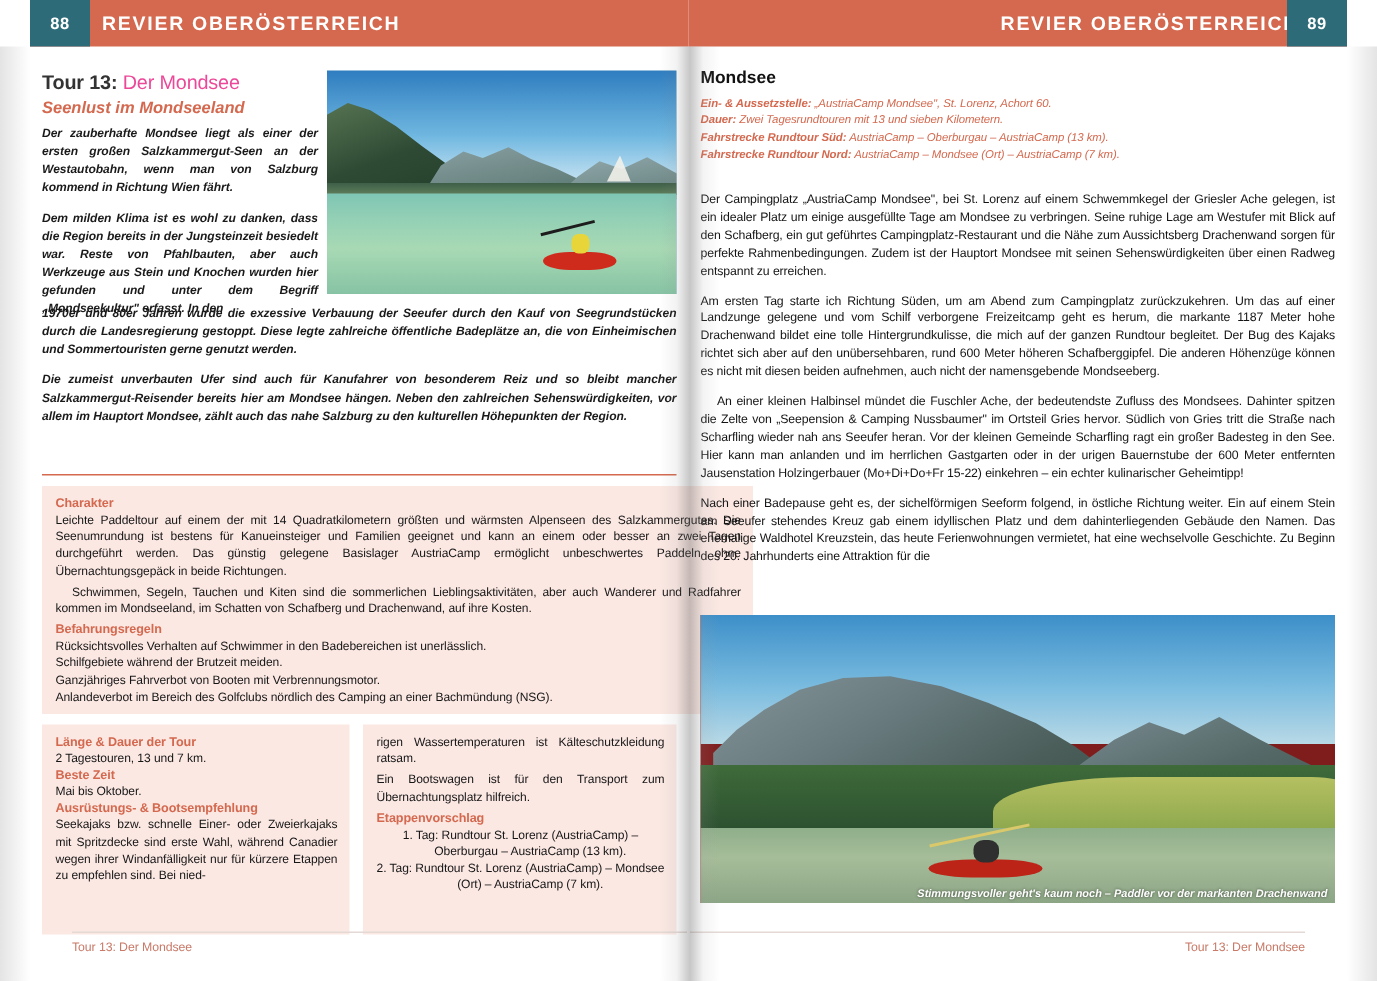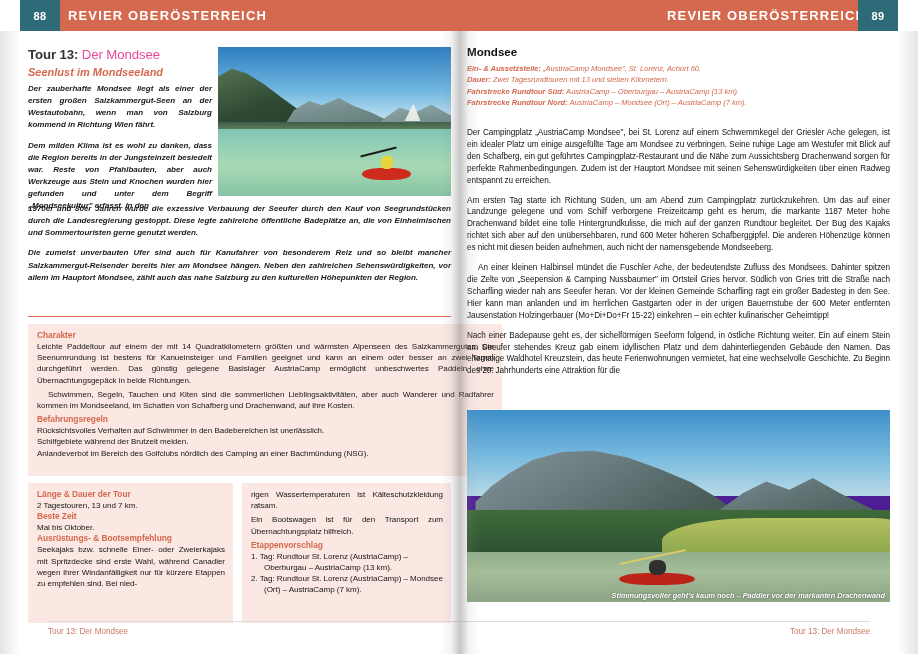--- a/index.html
+++ b/index.html
@@ -189,20 +189,21 @@
   .box-p.last { margin-bottom: 0; }
   .box-p.indent { text-indent: 11px; }
   .box-line {
     font-size: 8.05px; line-height: 11.2px; color: #161616;
     margin: 0; letter-spacing: -.05px;
   }
   .box-li {
     font-size: 8.05px; line-height: 11.2px; color: #161616;
     margin: 0; padding-left: 13px; text-indent: -13px;
     letter-spacing: -.05px;
+    text-align: center;
   }
 
   
   .sec-title {
     position: absolute; left: 8px; top: 14px;
     font-size: 11.6px; font-weight: bold; color: #111;
   }
   .facts {
     position: absolute; left: 8px; top: 32px; width: 423px;
     font-size: 7.6px; font-style: italic; color: #d4694f;
@@ -219,21 +220,21 @@
   .rtext p { margin: 0 0 8px 0; }
   .rtext p.last { margin-bottom: 0; }
   .rtext .ind { text-indent: 11px; }
 
   
   .photo-drachen {
     position: absolute;
     left: 8px; top: 379px;
     width: 423px; height: 192px;
     overflow: hidden;
-    background: #4c1d95;
+    background: #7f1d1d;
   }
   .photo-drachen .sky {
     position: absolute; left:0; top:0; width:100%; height:45%;
     background: linear-gradient(#3d8fc9, #79bbdf 55%, #b8d9e6);
   }
   .photo-drachen .cliff {
     position: absolute; left: 2%; top: 12%; width: 62%; height: 58%;
     background: linear-gradient(150deg,#8a9aa0,#6a7c80 40%,#4b5e5a 75%,#3c514b);
     clip-path: polygon(0% 100%, 0% 62%, 6% 48%, 13% 36%, 22% 24%, 33% 17%, 45% 16%, 58% 22%, 70% 32%, 82% 44%, 92% 58%, 100% 72%, 100% 100%);
   }
@@ -366,20 +367,21 @@
     <div class="box-rule"></div>
 
     <div class="infobox box-a">
       <div class="box-inner">
         <p class="box-h">Charakter</p>
         <p class="box-p">Leichte Paddeltour auf einem der mit 14 Quadratkilometern größten und wärmsten Alpenseen des Salzkammergutes. Die Seenumrundung ist bestens für Kanueinsteiger und Familien geeignet und kann an einem oder besser an zwei Tagen durchgeführt werden. Das günstig gelegene Basislager AustriaCamp ermöglicht unbeschwertes Paddeln ohne Übernachtungsgepäck in beide Richtungen.</p>
         <p class="box-p indent">Schwimmen, Segeln, Tauchen und Kiten sind die sommerlichen Lieblingsaktivitäten, aber auch Wanderer und Radfahrer kommen im Mondseeland, im Schatten von Schafberg und Drachenwand, auf ihre Kosten.</p>
         <p class="box-h">Befahrungsregeln</p>
         <p class="box-line">Rücksichtsvolles Verhalten auf Schwimmer in den Badebereichen ist unerlässlich.</p>
         <p class="box-line">Schilfgebiete während der Brutzeit meiden.</p>
+        <p class="box-line">Ganzjähriges Fahrverbot von Booten mit Verbrennungsmotor.</p>
         <p class="box-line">Anlandeverbot im Bereich des Golfclubs nördlich des Camping an einer Bachmündung (NSG).</p>
       </div>
     </div>
 
     <div class="infobox box-b">
       <div class="box-inner">
         <p class="box-h">Länge &amp; Dauer der Tour</p>
         <p class="box-line">2 Tagestouren, 13 und 7 km.</p>
         <p class="box-h">Beste Zeit</p>
         <p class="box-line">Mai bis Oktober.</p>

